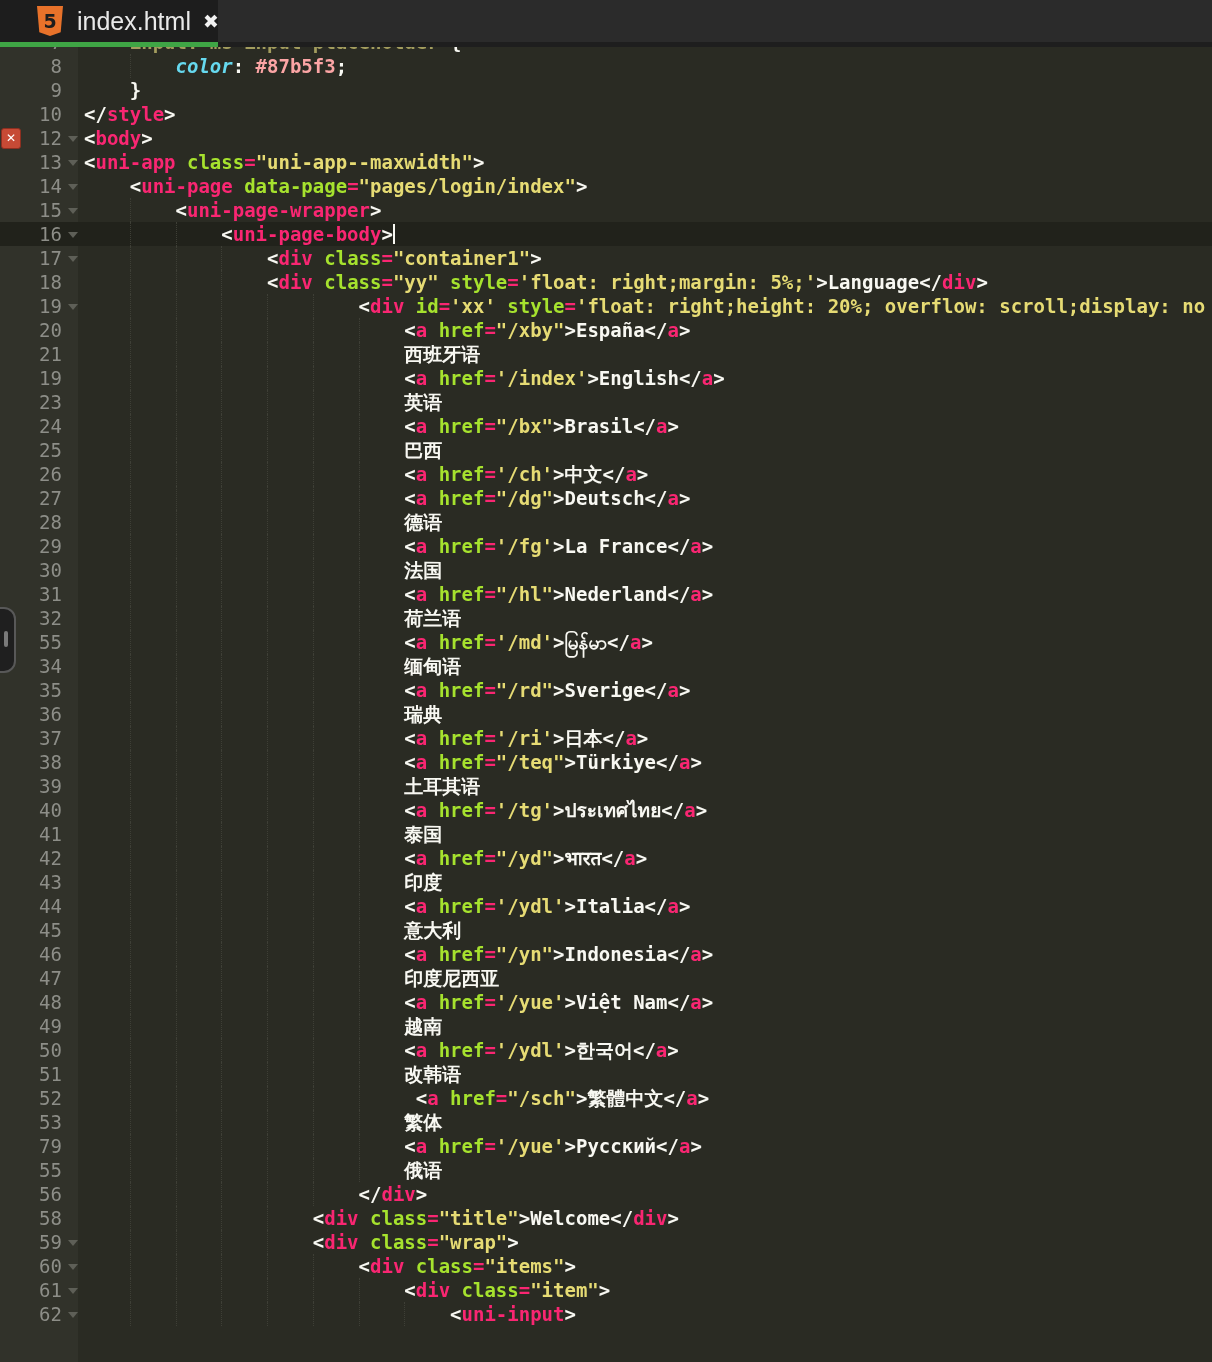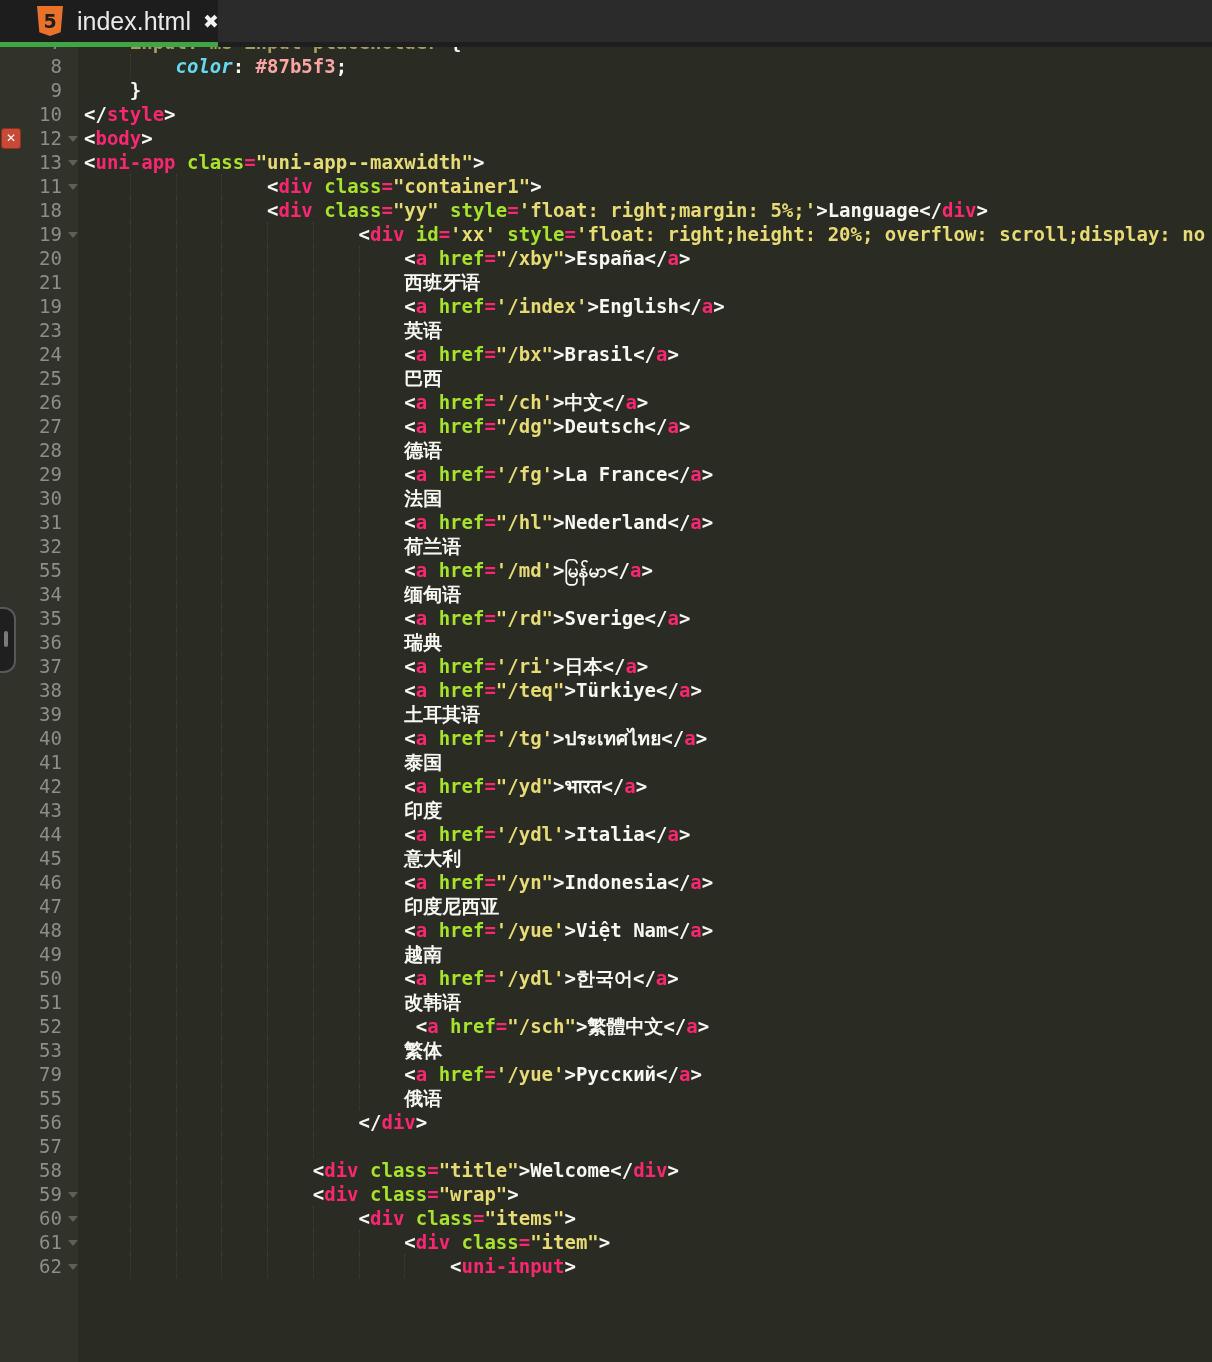--- a/index.html
+++ b/index.html
@@ -140,21 +140,42 @@
         <div class="code"><span></span><span class="tk-pun">&lt;</span><span class="tk-tag">body</span><span class="tk-pun">&gt;</span></div>
       </div>
       <div class="line">
         <div class="ln">13</div>
         <div class="fold">
           <span class="tri"></span>
         </div>
         <div class="code"><span></span><span class="tk-pun">&lt;</span><span class="tk-tag">uni-app </span><span class="tk-attr">class</span><span class="tk-op">=</span><span class="tk-str">"uni-app--maxwidth"</span><span class="tk-pun">&gt;</span></div>
       </div>
       <div class="line">
-        <div class="ln">11</div>
+        <div class="ln">14</div>
+        <div class="fold">
+          <span class="tri"></span>
+        </div>
+        <div class="code"><span>    </span><span class="tk-pun">&lt;</span><span class="tk-tag">uni-page </span><span class="tk-attr">data-page</span><span class="tk-op">=</span><span class="tk-str">"pages/login/index"</span><span class="tk-pun">&gt;</span></div>
+      </div>
+      <div class="line">
+        <div class="ln">15</div>
+        <div class="fold">
+          <span class="tri"></span>
+        </div>
+        <div class="code"><span class="guide" style="left: calc(4ch);"></span><span>        </span><span class="tk-pun">&lt;</span><span class="tk-tag">uni-page-wrapper</span><span class="tk-pun">&gt;</span></div>
+      </div>
+      <div class="line current">
+        <div class="ln">16</div>
+        <div class="fold">
+          <span class="tri"></span>
+        </div>
+        <div class="code"><span class="guide" style="left: calc(4ch);"></span><span class="guide" style="left: calc(8ch);"></span><span>            </span><span class="tk-pun">&lt;</span><span class="tk-tag">uni-page-body</span><span class="tk-pun">&gt;</span><span class="caret"></span></div>
+      </div>
+      <div class="line">
+        <div class="ln">17</div>
         <div class="fold">
           <span class="tri"></span>
         </div>
         <div class="code"><span class="guide" style="left: calc(4ch);"></span><span class="guide" style="left: calc(8ch);"></span><span class="guide" style="left: calc(12ch);"></span><span>                </span><span class="tk-pun">&lt;</span><span class="tk-tag">div </span><span class="tk-attr">class</span><span class="tk-op">=</span><span class="tk-str">"container1"</span><span class="tk-pun">&gt;</span></div>
       </div>
       <div class="line">
         <div class="ln">18</div>
         <div class="fold"></div>
         <div class="code"><span class="guide" style="left: calc(4ch);"></span><span class="guide" style="left: calc(8ch);"></span><span class="guide" style="left: calc(12ch);"></span><span>                </span><span class="tk-pun">&lt;</span><span class="tk-tag">div </span><span class="tk-attr">class</span><span class="tk-op">=</span><span class="tk-str">"yy" </span><span class="tk-attr">style</span><span class="tk-op">=</span><span class="tk-str">'float: right;margin: 5%;'</span><span class="tk-pun">&gt;</span><span class="tk-txt">Language</span><span class="tk-pun">&lt;/</span><span class="tk-tag">div</span><span class="tk-pun">&gt;</span></div>
       </div>
@@ -342,25 +363,20 @@
       </div>
       <div class="line">
         <div class="ln">55</div>
         <div class="fold"></div>
         <div class="code"><span class="guide" style="left: calc(4ch);"></span><span class="guide" style="left: calc(8ch);"></span><span class="guide" style="left: calc(12ch);"></span><span class="guide" style="left: calc(16ch);"></span><span class="guide" style="left: calc(20ch);"></span><span class="guide" style="left: calc(24ch);"></span><span>                            </span><span class="tk-txt">俄语</span></div>
       </div>
       <div class="line">
         <div class="ln">56</div>
         <div class="fold"></div>
         <div class="code"><span class="guide" style="left: calc(4ch);"></span><span class="guide" style="left: calc(8ch);"></span><span class="guide" style="left: calc(12ch);"></span><span class="guide" style="left: calc(16ch);"></span><span class="guide" style="left: calc(20ch);"></span><span>                        </span><span class="tk-pun">&lt;/</span><span class="tk-tag">div</span><span class="tk-pun">&gt;</span></div>
-      </div>
-      <div class="line">
-        <div class="ln">57</div>
-        <div class="fold"></div>
-        <div class="code"><span class="guide" style="left: calc(4ch);"></span><span class="guide" style="left: calc(8ch);"></span><span class="guide" style="left: calc(12ch);"></span><span class="guide" style="left: calc(16ch);"></span><span class="guide" style="left: calc(20ch);"></span><span></span></div>
       </div>
       <div class="line">
         <div class="ln">58</div>
         <div class="fold"></div>
         <div class="code"><span class="guide" style="left: calc(4ch);"></span><span class="guide" style="left: calc(8ch);"></span><span class="guide" style="left: calc(12ch);"></span><span class="guide" style="left: calc(16ch);"></span><span>                    </span><span class="tk-pun">&lt;</span><span class="tk-tag">div </span><span class="tk-attr">class</span><span class="tk-op">=</span><span class="tk-str">"title"</span><span class="tk-pun">&gt;</span><span class="tk-txt">Welcome</span><span class="tk-pun">&lt;/</span><span class="tk-tag">div</span><span class="tk-pun">&gt;</span></div>
       </div>
       <div class="line">
         <div class="ln">59</div>
         <div class="fold">
           <span class="tri"></span>

